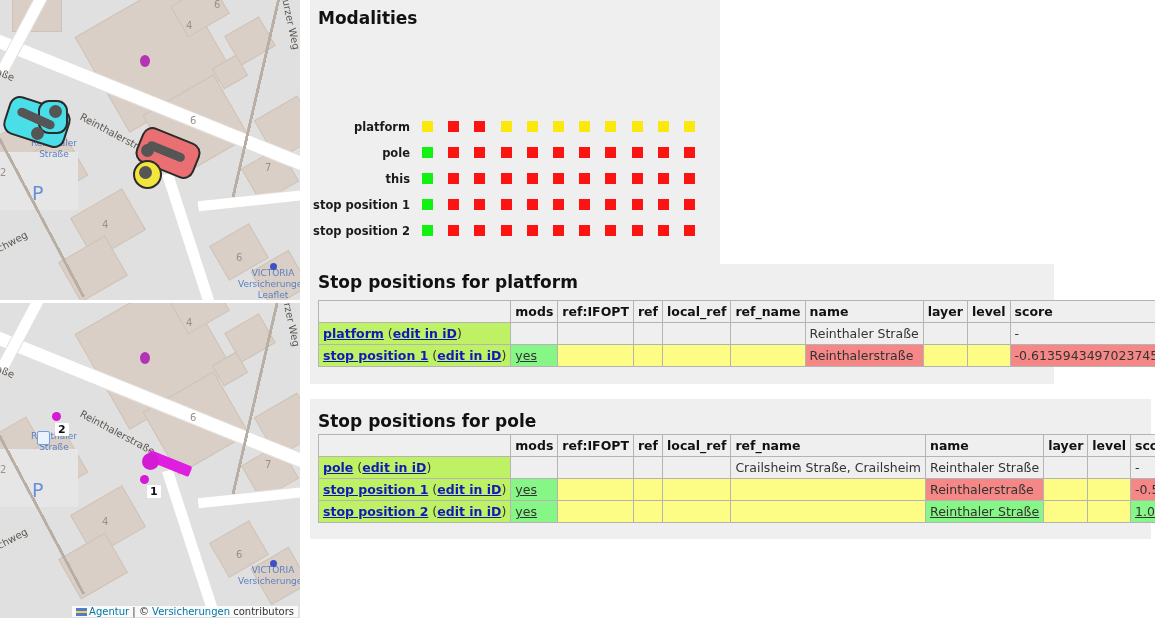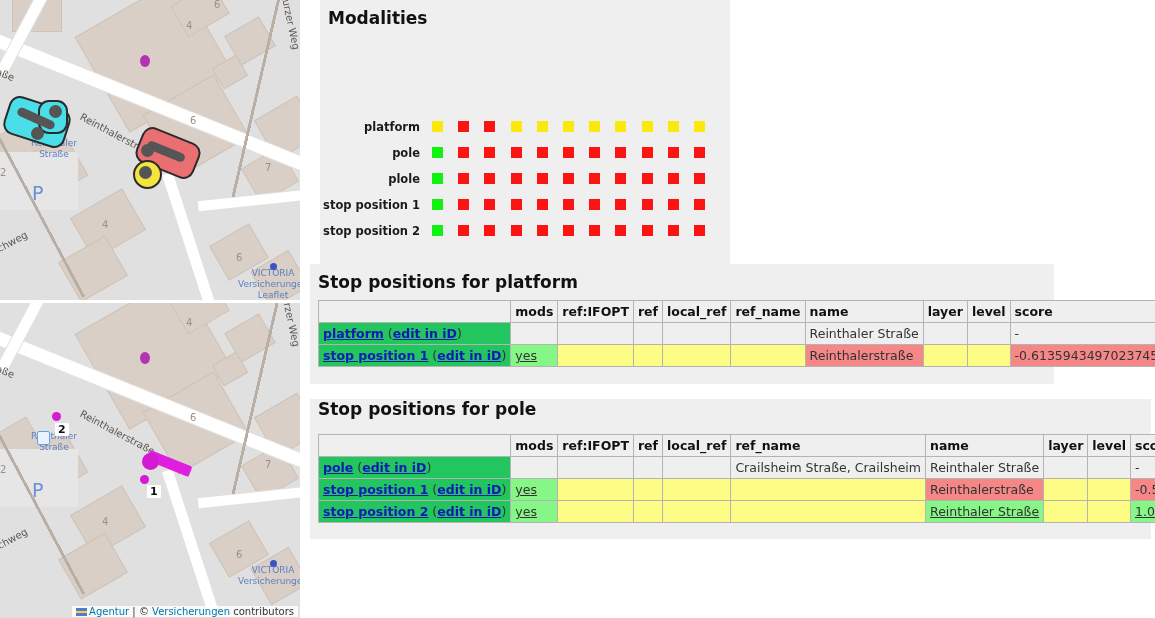--- a/index.html
+++ b/index.html
@@ -166,21 +166,21 @@
     width: 851px;
     height:618px;
   }
 
   .panel {
     position:absolute;
     background:#efefef;
   }
 
   
-  #modalities { left: 16px; top: 0; width: 410px; height: 296px; }
+  #modalities { left: 6px; top: 0; width: 410px; height: 296px; }
   .mod-title {
     position:absolute;
     left: 8px; top: 8px;
     font-size: 17px;
     font-weight: bold;
     color:#111;
   }
   .mod-grid { position:absolute; left:0; top:0; }
   .mod-rowhead {
     position:absolute;
@@ -209,21 +209,21 @@
     border: 1px solid #b4b4b4;
     padding: 2px 4px;
     text-align: left;
     color:#333;
     font-weight: normal;
     white-space: nowrap;
     height: 17px;
     vertical-align: middle;
   }
   table.stops th { font-weight: bold; color:#111; background:#efefef; }
-  table.stops td.lbl { background:#22c55e; }
+  table.stops td.lbl { background:#bef264; }
   td a, th a { color:#1018b8; text-decoration: underline; font-weight:bold; }
   .c-green  { background:#86f786 !important;text-decoration:underline; }
   .c-yellow { background:#fdfd86 !important; }
   .c-red    { background:#f68787 !important; }
   .c-plain  { background:#efefef !important; }
 
   .noresult {
     position:absolute;
     font-size:12.5px;
     color:#333;
@@ -395,21 +395,21 @@
         <div class="mod-cell" style="background: rgb(251, 20, 17); left: 138.2px; top: 147px;"></div>
         <div class="mod-cell" style="background: rgb(251, 20, 17); left: 164.4px; top: 147px;"></div>
         <div class="mod-cell" style="background: rgb(251, 20, 17); left: 190.6px; top: 147px;"></div>
         <div class="mod-cell" style="background: rgb(251, 20, 17); left: 216.8px; top: 147px;"></div>
         <div class="mod-cell" style="background: rgb(251, 20, 17); left: 243px; top: 147px;"></div>
         <div class="mod-cell" style="background: rgb(251, 20, 17); left: 269.2px; top: 147px;"></div>
         <div class="mod-cell" style="background: rgb(251, 20, 17); left: 295.4px; top: 147px;"></div>
         <div class="mod-cell" style="background: rgb(251, 20, 17); left: 321.6px; top: 147px;"></div>
         <div class="mod-cell" style="background: rgb(251, 20, 17); left: 347.8px; top: 147px;"></div>
         <div class="mod-cell" style="background: rgb(251, 20, 17); left: 374px; top: 147px;"></div>
-        <div class="mod-rowhead" style="left: 0px; width: 100px; top: 172px;">plole</div>
+        <div class="mod-rowhead" style="left: 0px; width: 100px; top: 172px;">this</div>
         <div class="mod-cell" style="background: rgb(18, 242, 18); left: 112px; top: 173px;"></div>
         <div class="mod-cell" style="background: rgb(251, 20, 17); left: 138.2px; top: 173px;"></div>
         <div class="mod-cell" style="background: rgb(251, 20, 17); left: 164.4px; top: 173px;"></div>
         <div class="mod-cell" style="background: rgb(251, 20, 17); left: 190.6px; top: 173px;"></div>
         <div class="mod-cell" style="background: rgb(251, 20, 17); left: 216.8px; top: 173px;"></div>
         <div class="mod-cell" style="background: rgb(251, 20, 17); left: 243px; top: 173px;"></div>
         <div class="mod-cell" style="background: rgb(251, 20, 17); left: 269.2px; top: 173px;"></div>
         <div class="mod-cell" style="background: rgb(251, 20, 17); left: 295.4px; top: 173px;"></div>
         <div class="mod-cell" style="background: rgb(251, 20, 17); left: 321.6px; top: 173px;"></div>
         <div class="mod-cell" style="background: rgb(251, 20, 17); left: 347.8px; top: 173px;"></div>
@@ -481,21 +481,21 @@
           <td class="c-yellow"></td>
           <td class="c-red">Reinthalerstraße</td>
           <td class="c-yellow"></td>
           <td class="c-yellow"></td>
           <td class="c-red">-0.6135943497023745</td>
         </tr>
       </tbody>
     </table>
 
   <div class="panel" style="left:6px; top:399px; width:841px; height:140px;">
-    <div class="sec-title" style="left:8px; top:0;">Stop positions for pole</div>
+    <div class="sec-title" style="left:8px; top:12px;">Stop positions for pole</div>
   </div>
   <table class="stops" id="tbl1" style="left:14px; top:434px;">
       <thead>
         <tr>
           <th style="width: 158px;"></th>
           <th style="width: 34px;">mods</th>
           <th style="width: 62px;">ref:IFOPT</th>
           <th style="width: 26px;">ref</th>
           <th style="width: 58px;">local_ref</th>
           <th style="width: 180px;">ref_name</th>

